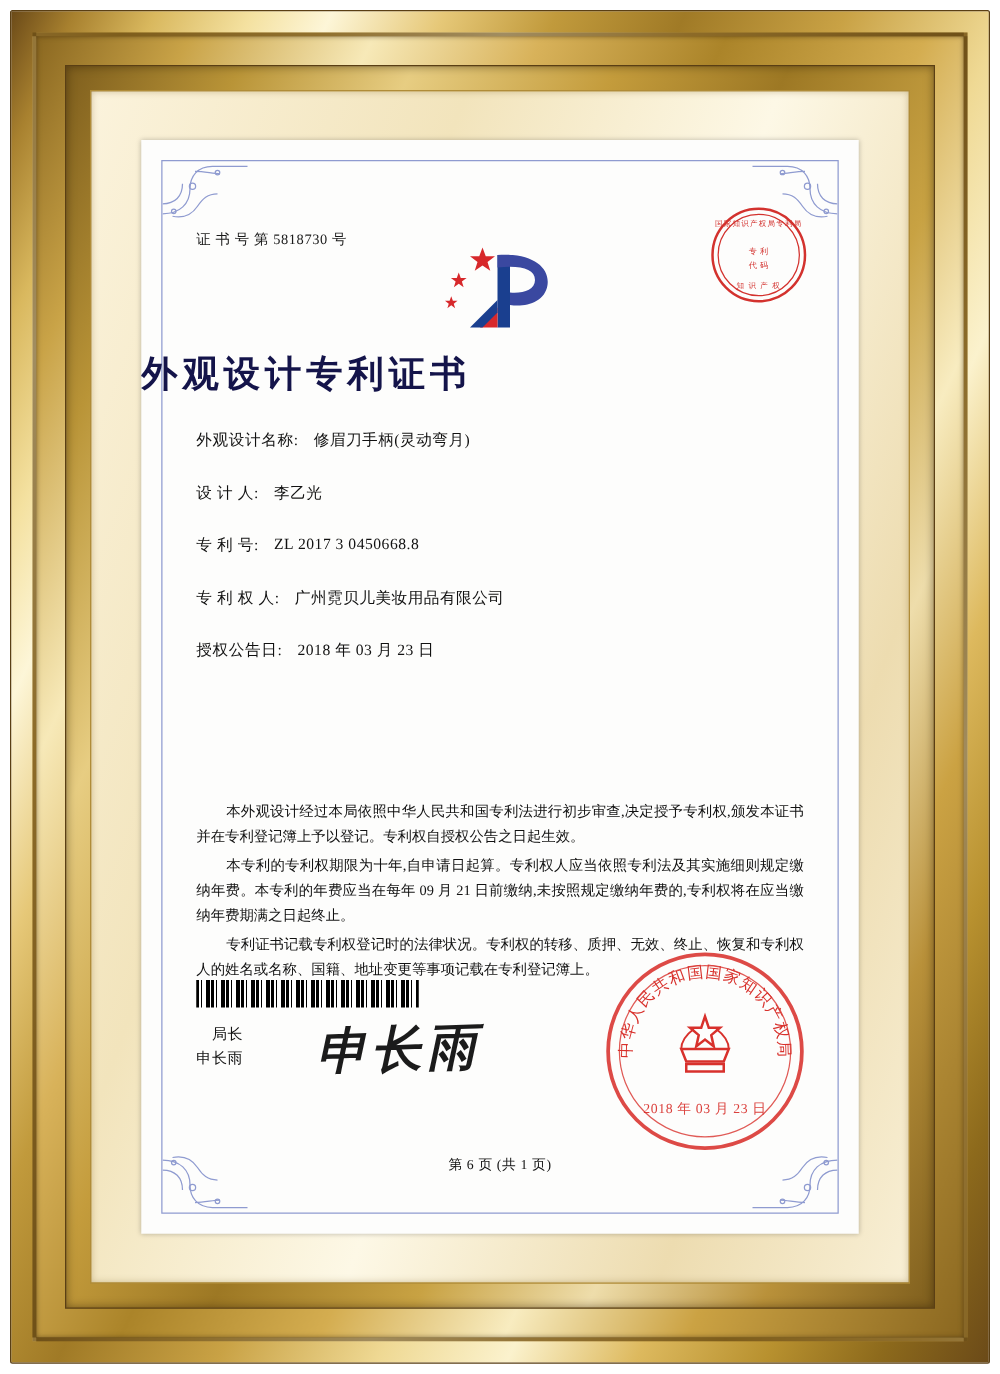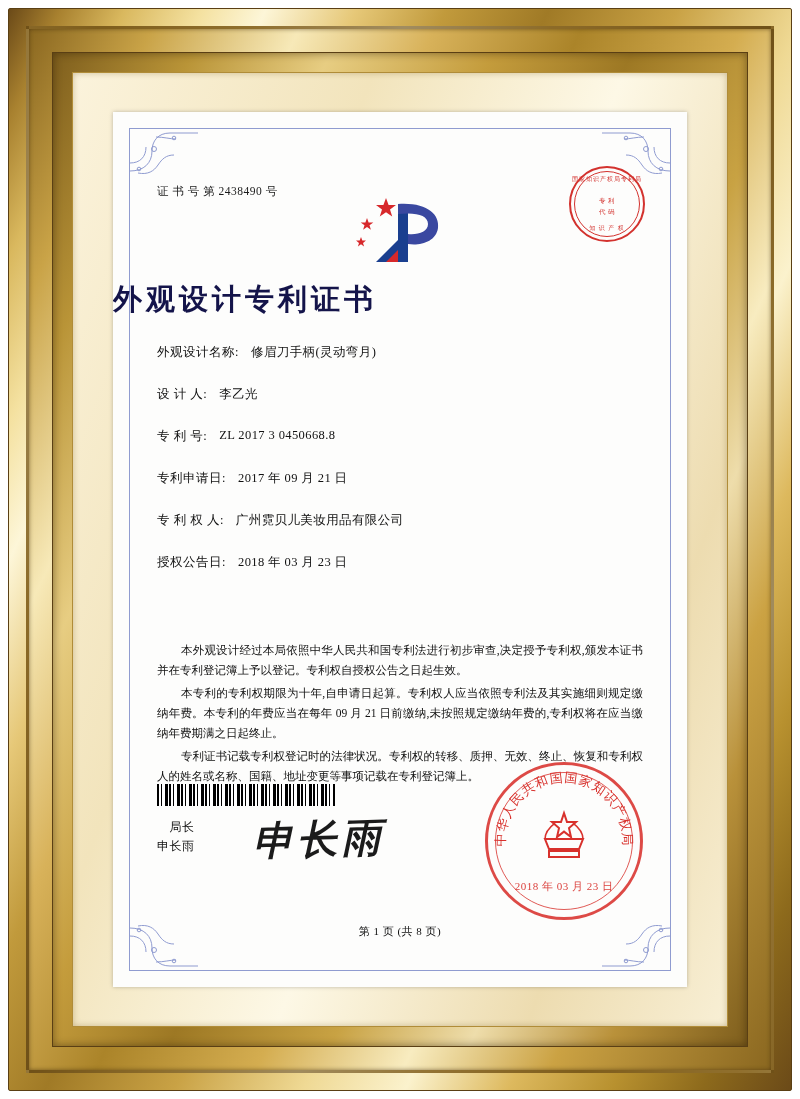--- a/index.html
+++ b/index.html
@@ -385,21 +385,21 @@
         <path d="M0 34 C 10 34, 16 28, 16 18"></path>
         <path d="M26 8 C 34 8, 40 10, 46 10"></path>
         <path d="M8 44 C 18 46, 24 42, 28 36 C 32 30, 36 26, 44 26"></path>
         <circle cx="24" cy="20" r="2.5"></circle>
         <circle cx="44" cy="9" r="1.8"></circle>
         <circle cx="9" cy="40" r="1.8"></circle>
       </g>
     </svg>
   </div>
 
-  <div class="cert-no">证 书 号 第 2438490 号</div>
+  <div class="cert-no">证 书 号 第 5818730 号</div>
 
   <div class="logo">
     <svg width="120" height="84" viewBox="0 0 120 84">
 
       <polygon points="46,14 48.6,21 56,21 50,25.5 52.2,32.6 46,28.3 39.8,32.6 42,25.5 36,21 43.4,21" fill="#d7282b"></polygon>
       <polygon points="27,34 28.6,38.4 33.3,38.4 29.5,41.2 30.9,45.7 27,42.9 23.1,45.7 24.5,41.2 20.7,38.4 25.4,38.4" fill="#d7282b"></polygon>
       <polygon points="21,53 22.3,56.6 26,56.6 23,58.9 24.1,62.5 21,60.2 17.9,62.5 19,58.9 16,56.6 19.7,56.6" fill="#d7282b"></polygon>
 
       <path d="M58 20 L58 78 L68 78 L68 20 Z" fill="#1a3f8f"></path>
       <path d="M58 20 C 86 18, 100 30, 98 44 C 96 58, 80 62, 68 60 L68 50 C 78 51, 88 48, 88 40 C 88 31, 76 28, 58 30 Z" fill="#3a48a0"></path>
@@ -424,24 +424,20 @@
       <span class="field-label">外观设计名称:</span>
       <span class="field-value">修眉刀手柄(灵动弯月)</span>
     </div>
     <div class="field-row">
       <span class="field-label">设  计  人:</span>
       <span class="field-value">李乙光</span>
     </div>
     <div class="field-row">
       <span class="field-label">专    利    号:</span>
       <span class="field-value">ZL 2017 3 0450668.8</span>
-    </div>
-    <div class="field-row">
-      <span class="field-label">专利申请日:</span>
-      <span class="field-value">2017 年 09 月 21 日</span>
     </div>
     <div class="field-row">
       <span class="field-label">专  利  权  人:</span>
       <span class="field-value">广州霓贝儿美妆用品有限公司</span>
     </div>
     <div class="field-row">
       <span class="field-label">授权公告日:</span>
       <span class="field-value">2018 年 03 月 23 日</span>
     </div>
   </div>
@@ -476,15 +472,15 @@
         <polygon points="29,4 32,13 41,13 34,19 36,28 29,22.5 22,28 24,19 17,13 26,13" fill="none" stroke="#d8312c" stroke-width="2"></polygon>
         <path d="M10 30 L48 30 L44 40 L14 40 Z" fill="none" stroke="#d8312c" stroke-width="2"></path>
         <path d="M14 42 L44 42 L44 48 L14 48 Z" fill="none" stroke="#d8312c" stroke-width="2"></path>
         <path d="M20 14 C 12 20, 10 26, 10 30" fill="none" stroke="#d8312c" stroke-width="1.5"></path>
         <path d="M38 14 C 46 20, 48 26, 48 30" fill="none" stroke="#d8312c" stroke-width="1.5"></path>
       </svg>
     </div>
     <div class="seal-date">2018 年 03 月 23 日</div>
   </div>
 
-  <div class="page-no">第 1 页 (共 8 页)</div>
+  <div class="page-no">第 6 页 (共 1 页)</div>
 
 </div>
 
 </body></html>

